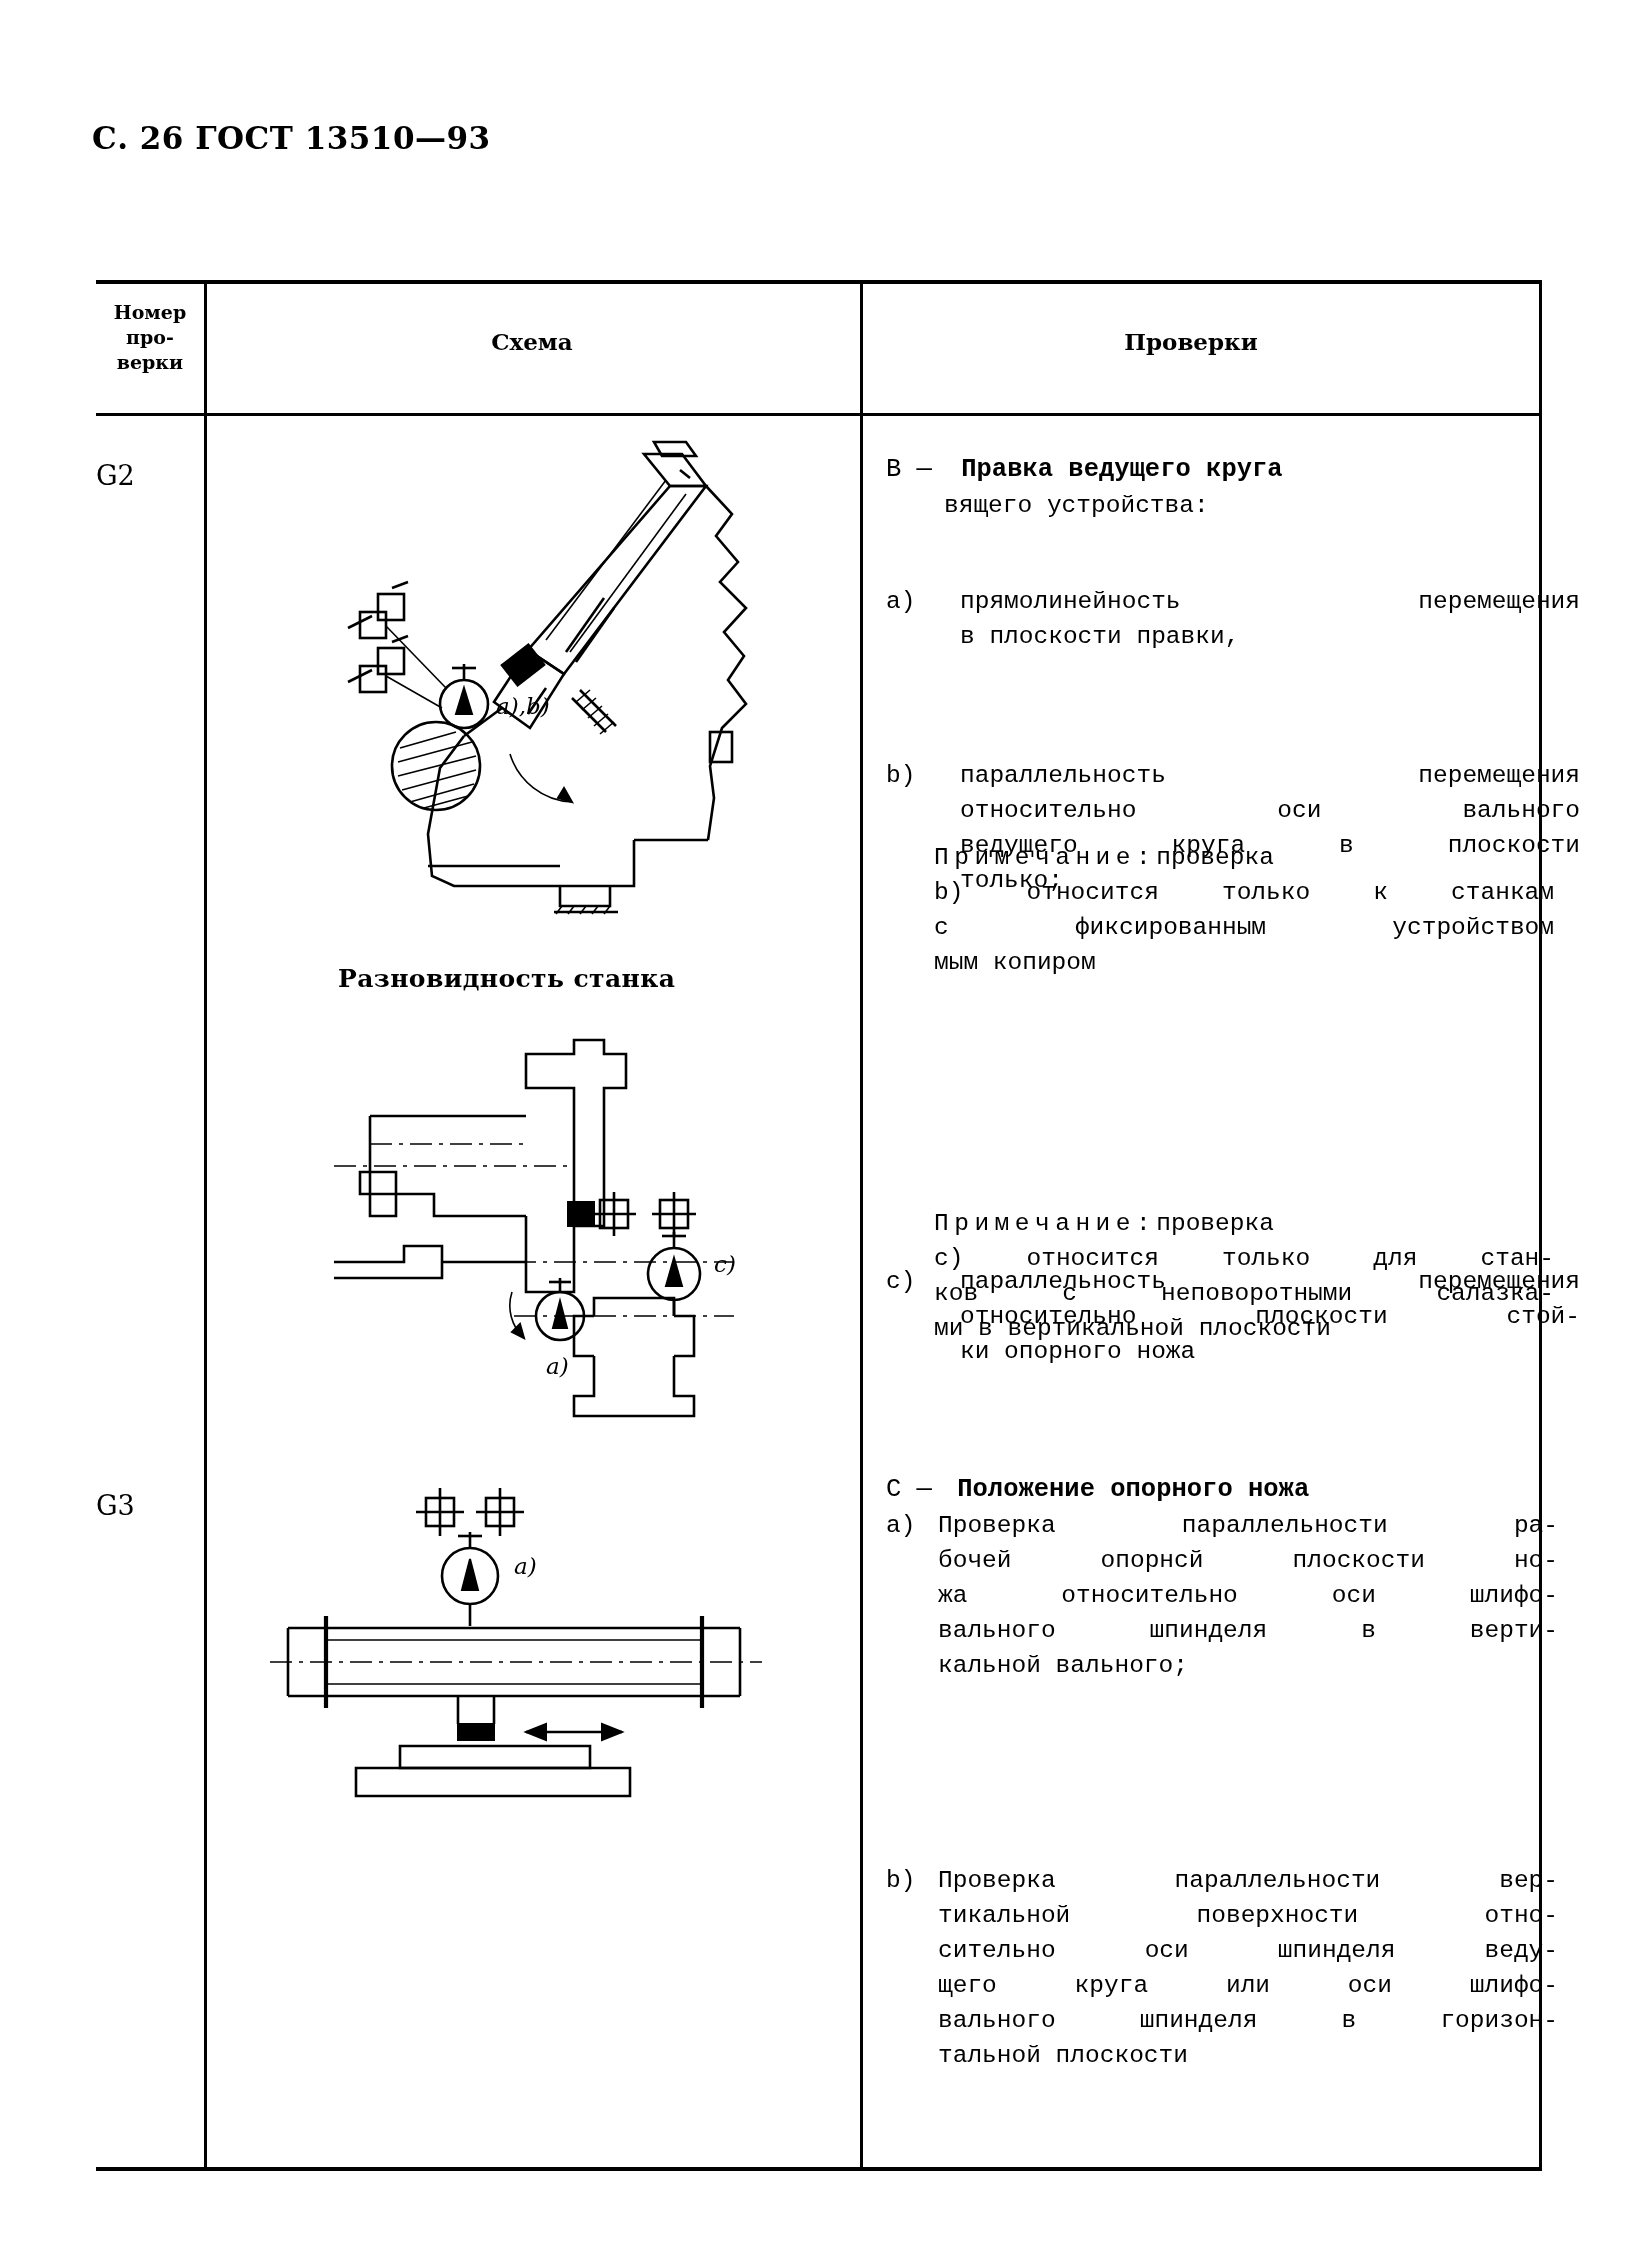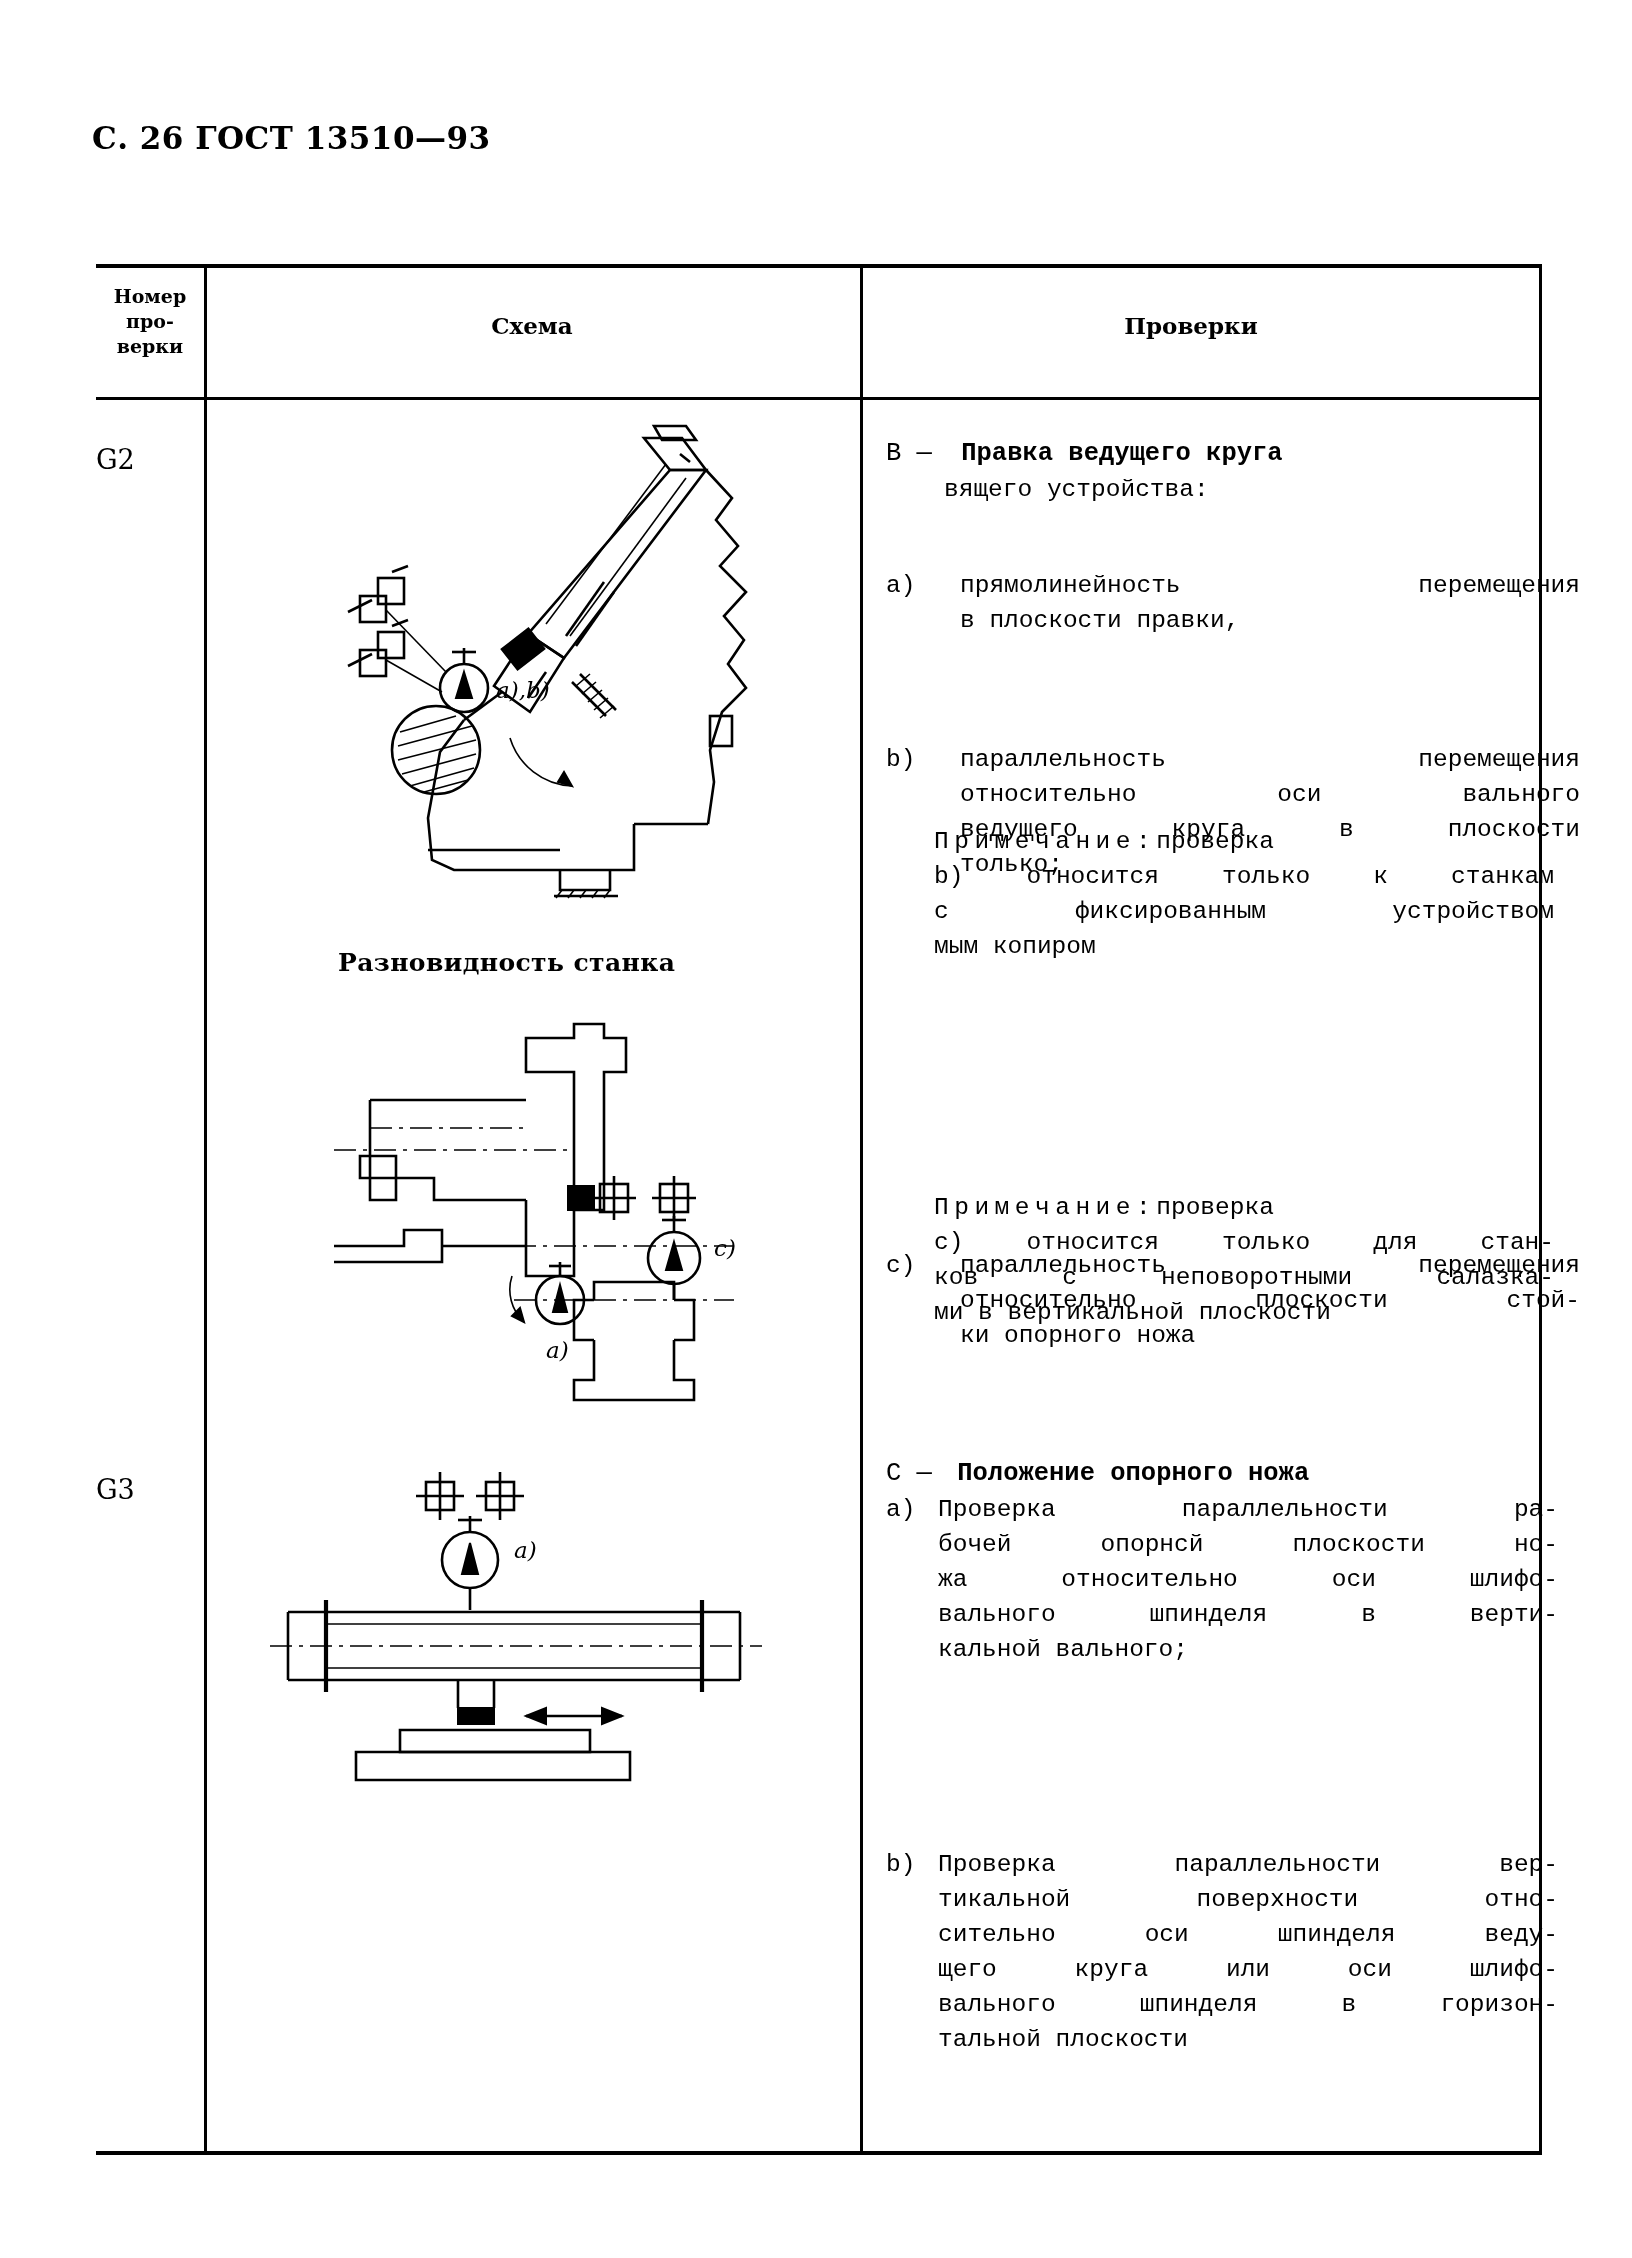--- a/index.html
+++ b/index.html
@@ -18,21 +18,21 @@
     font-family:"DejaVu Serif", serif;
     font-weight:700;
     font-size:31px;
     letter-spacing:.5px;
     white-space:nowrap;
   }
 
   
   .tbl{
     position:absolute;
-    left:96px;top:264px;
+    left:96px;top:280px;
     width:1446px;height:1890px;
   }
   .rule{position:absolute;background:#000;}
   .rule.h{height:4px;left:0;width:100%;}
   .rule.h.thin{height:3px;}
   .rule.v{width:3px;top:0;}
 
   
   .vcol1{left:108px;}
   .vcol2{left:764px;}

